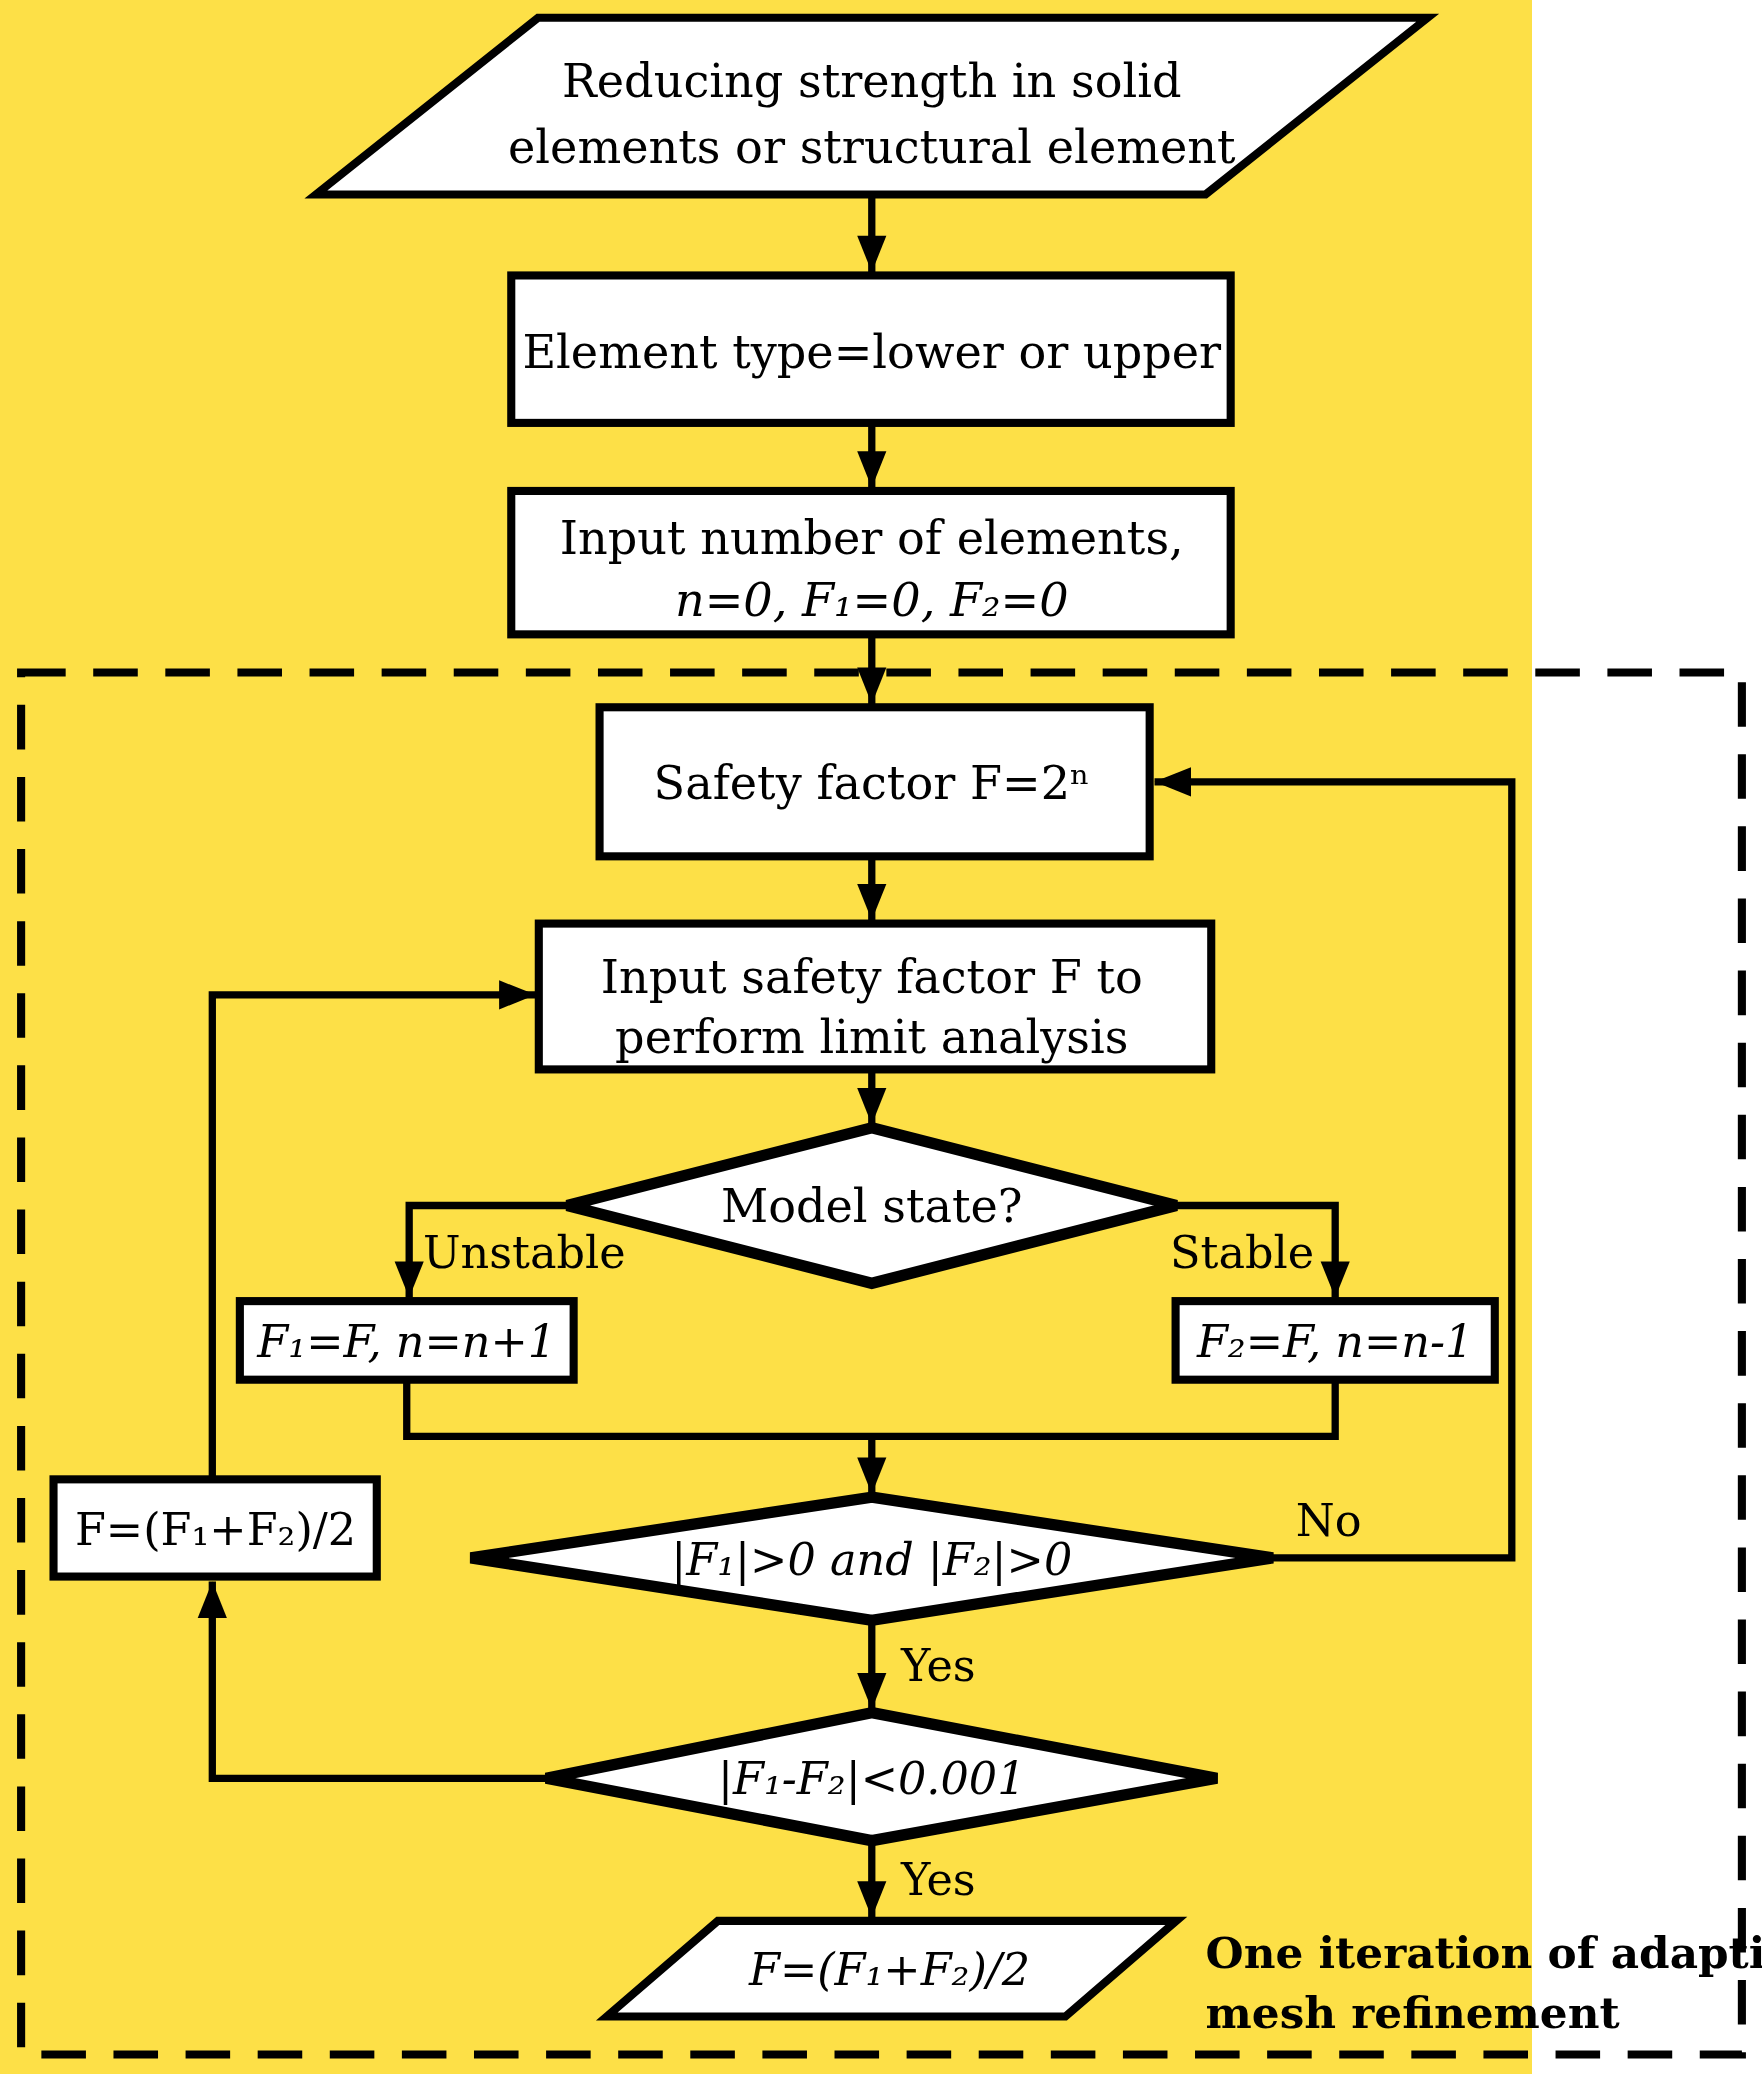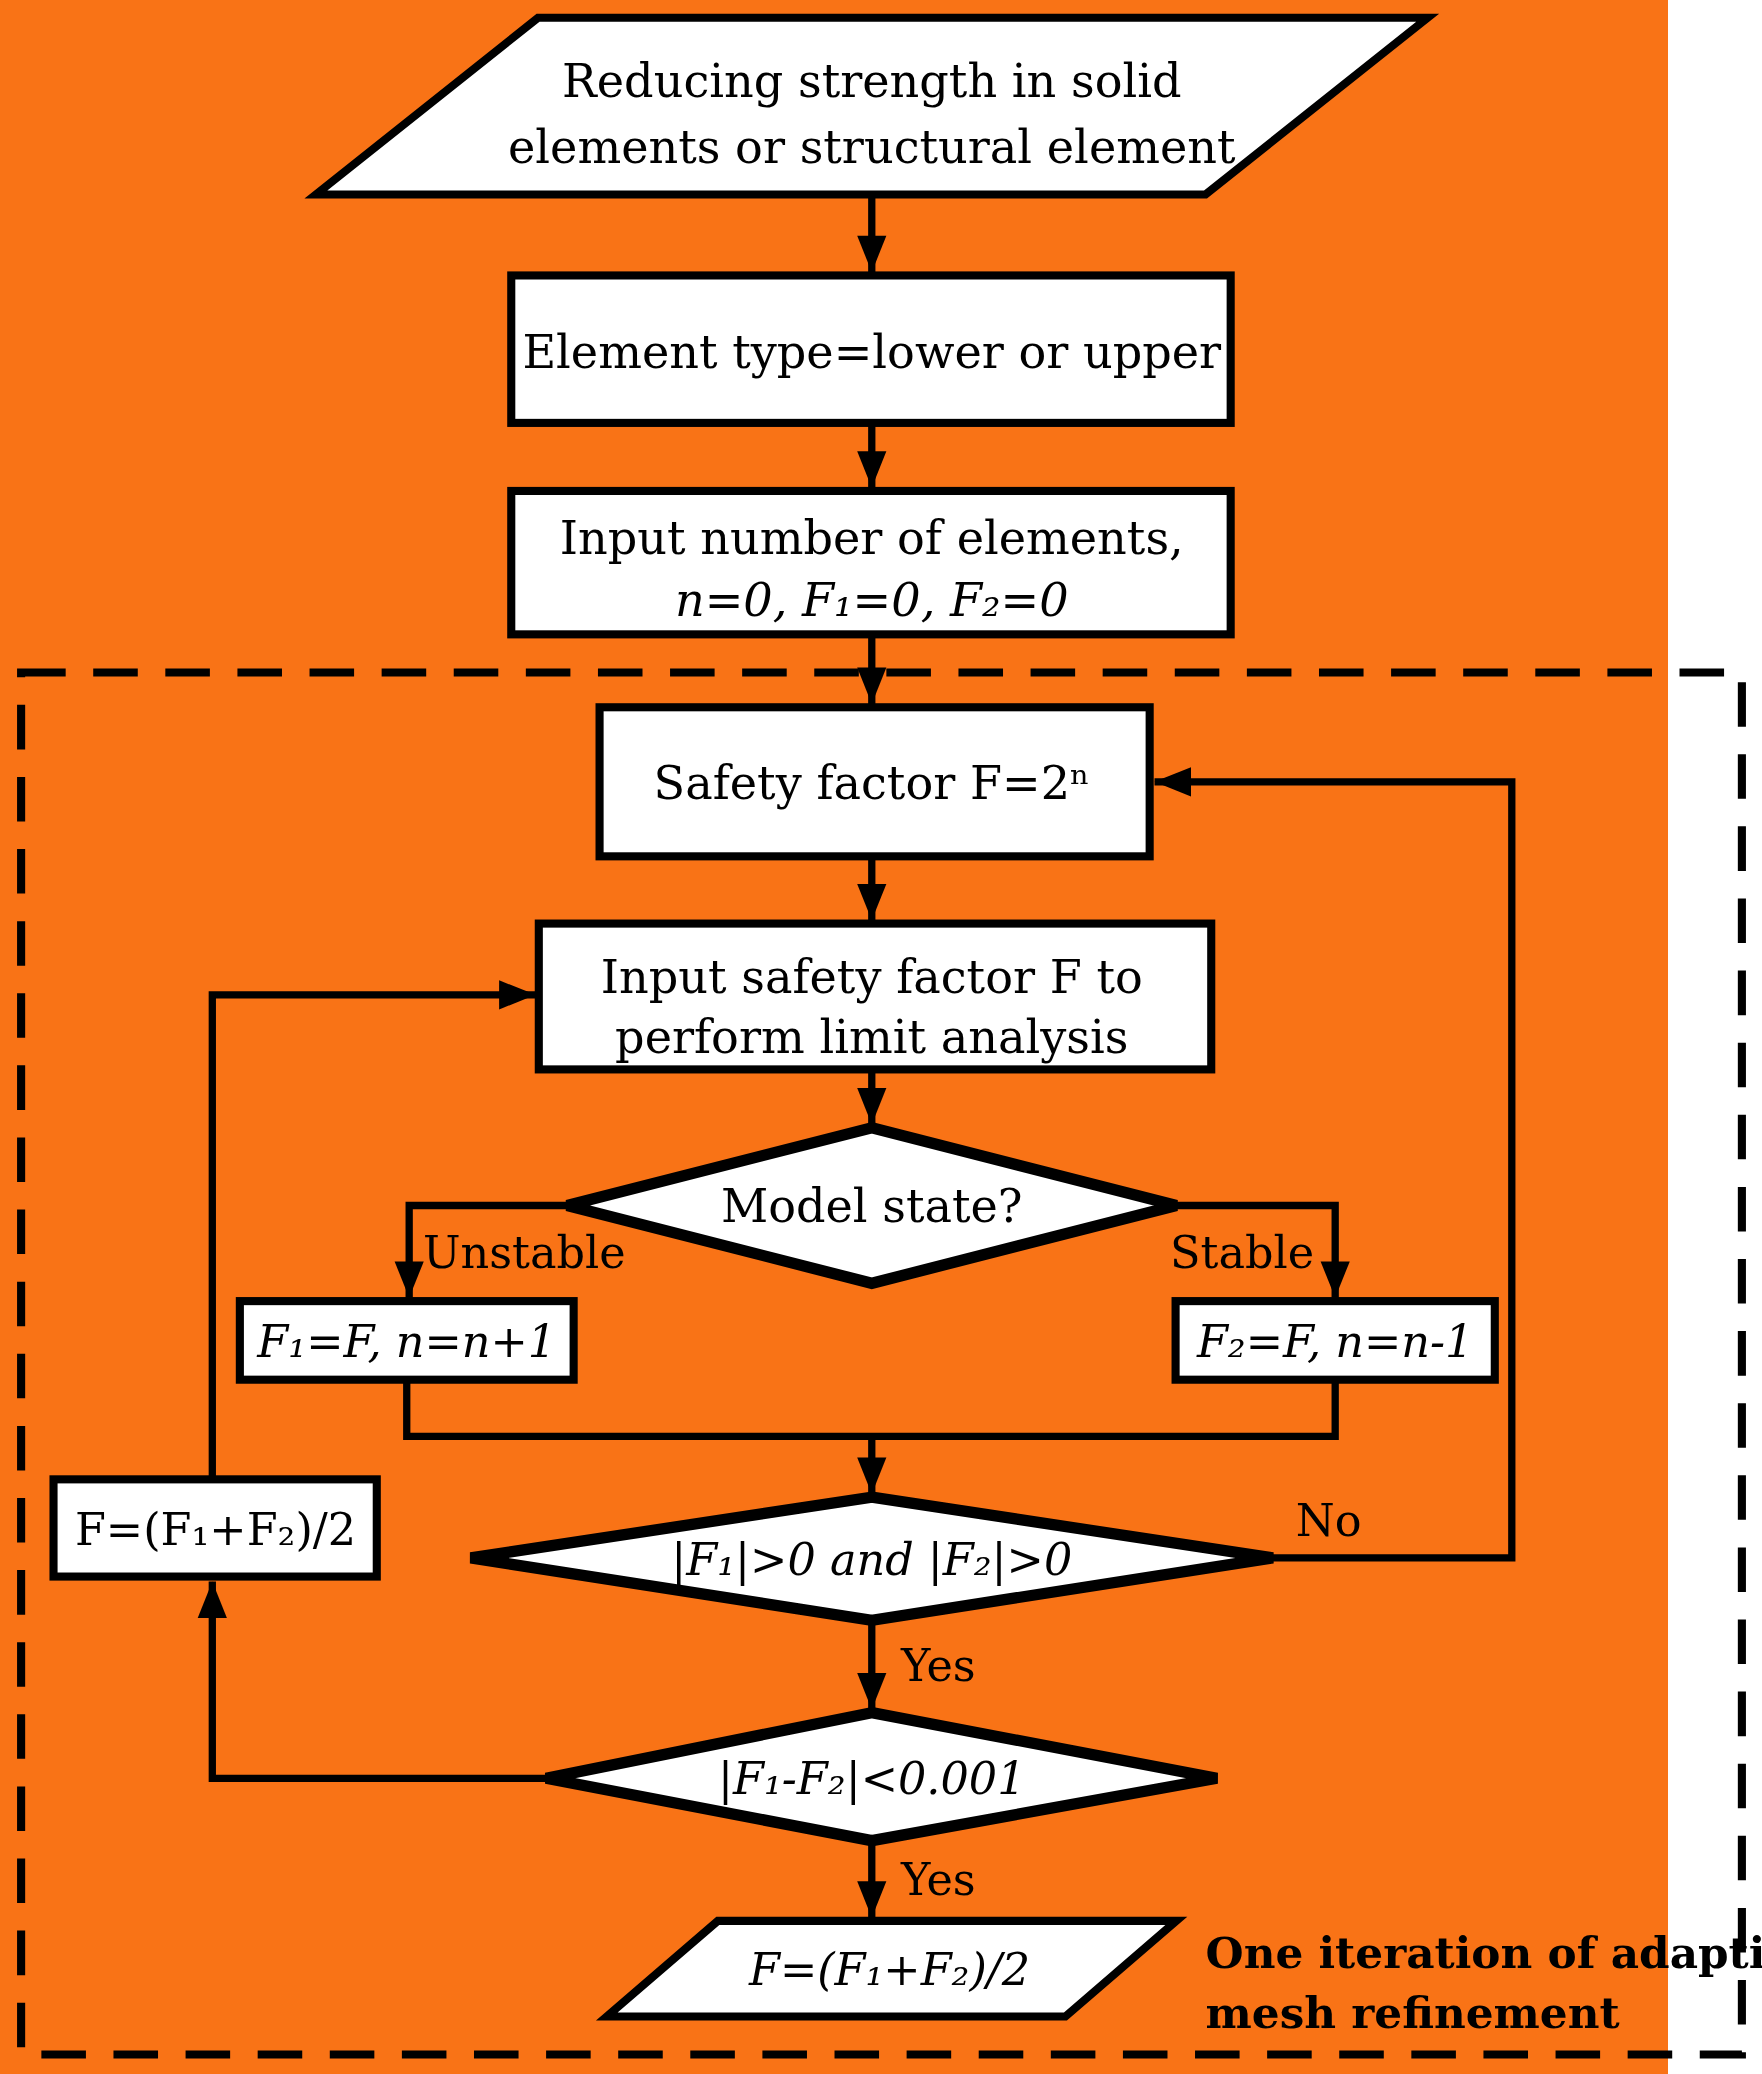--- a/index.html
+++ b/index.html
@@ -1,23 +1,23 @@
 <!DOCTYPE html>
 <html style="font-size:13px"><head>
 <meta charset="utf-8">
 <style>
   html, body {
     margin: 0;
     padding: 0;
     background: #ffffff;
   }
   .page {
-    width: 1668px;
+    width: 1532px;
     height: 2074px;
-    background: #f97316;
+    background: #fde047;
     position: relative;
   }
   svg {
     display: block;
     font-family: "DejaVu Serif", "Liberation Serif", serif;
   }
   .shape {
     fill: #ffffff;
     stroke: #000000;
   }

